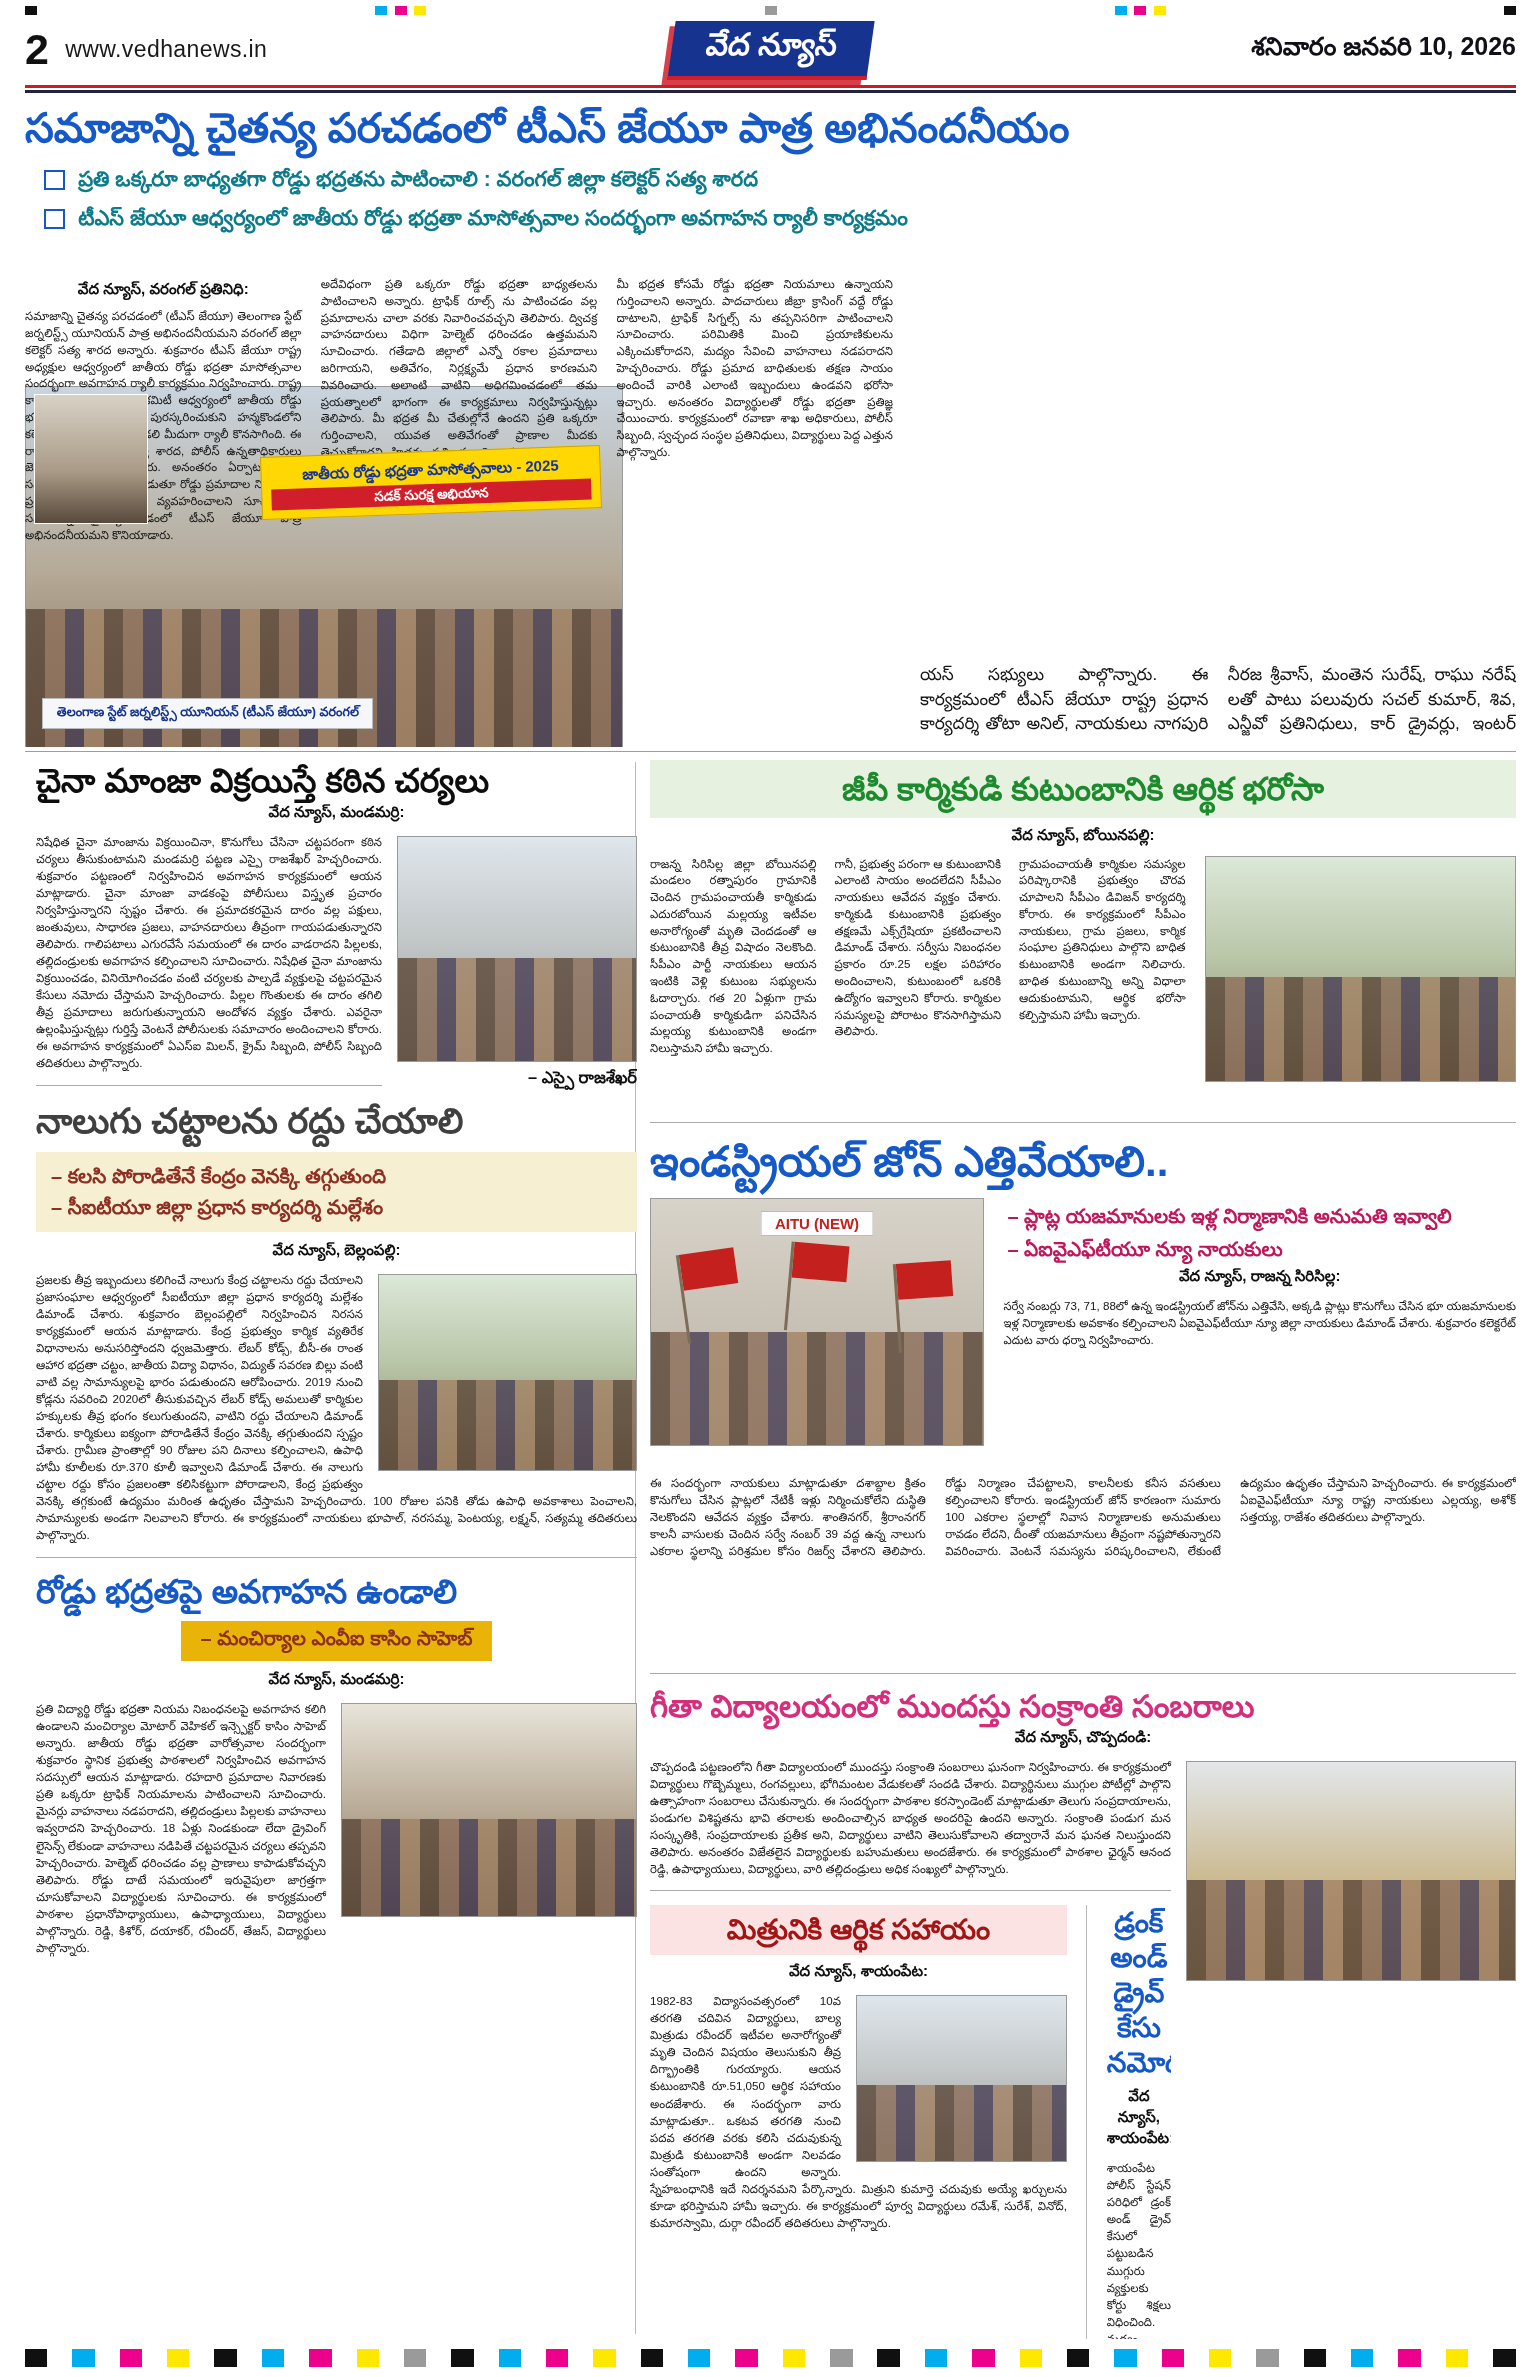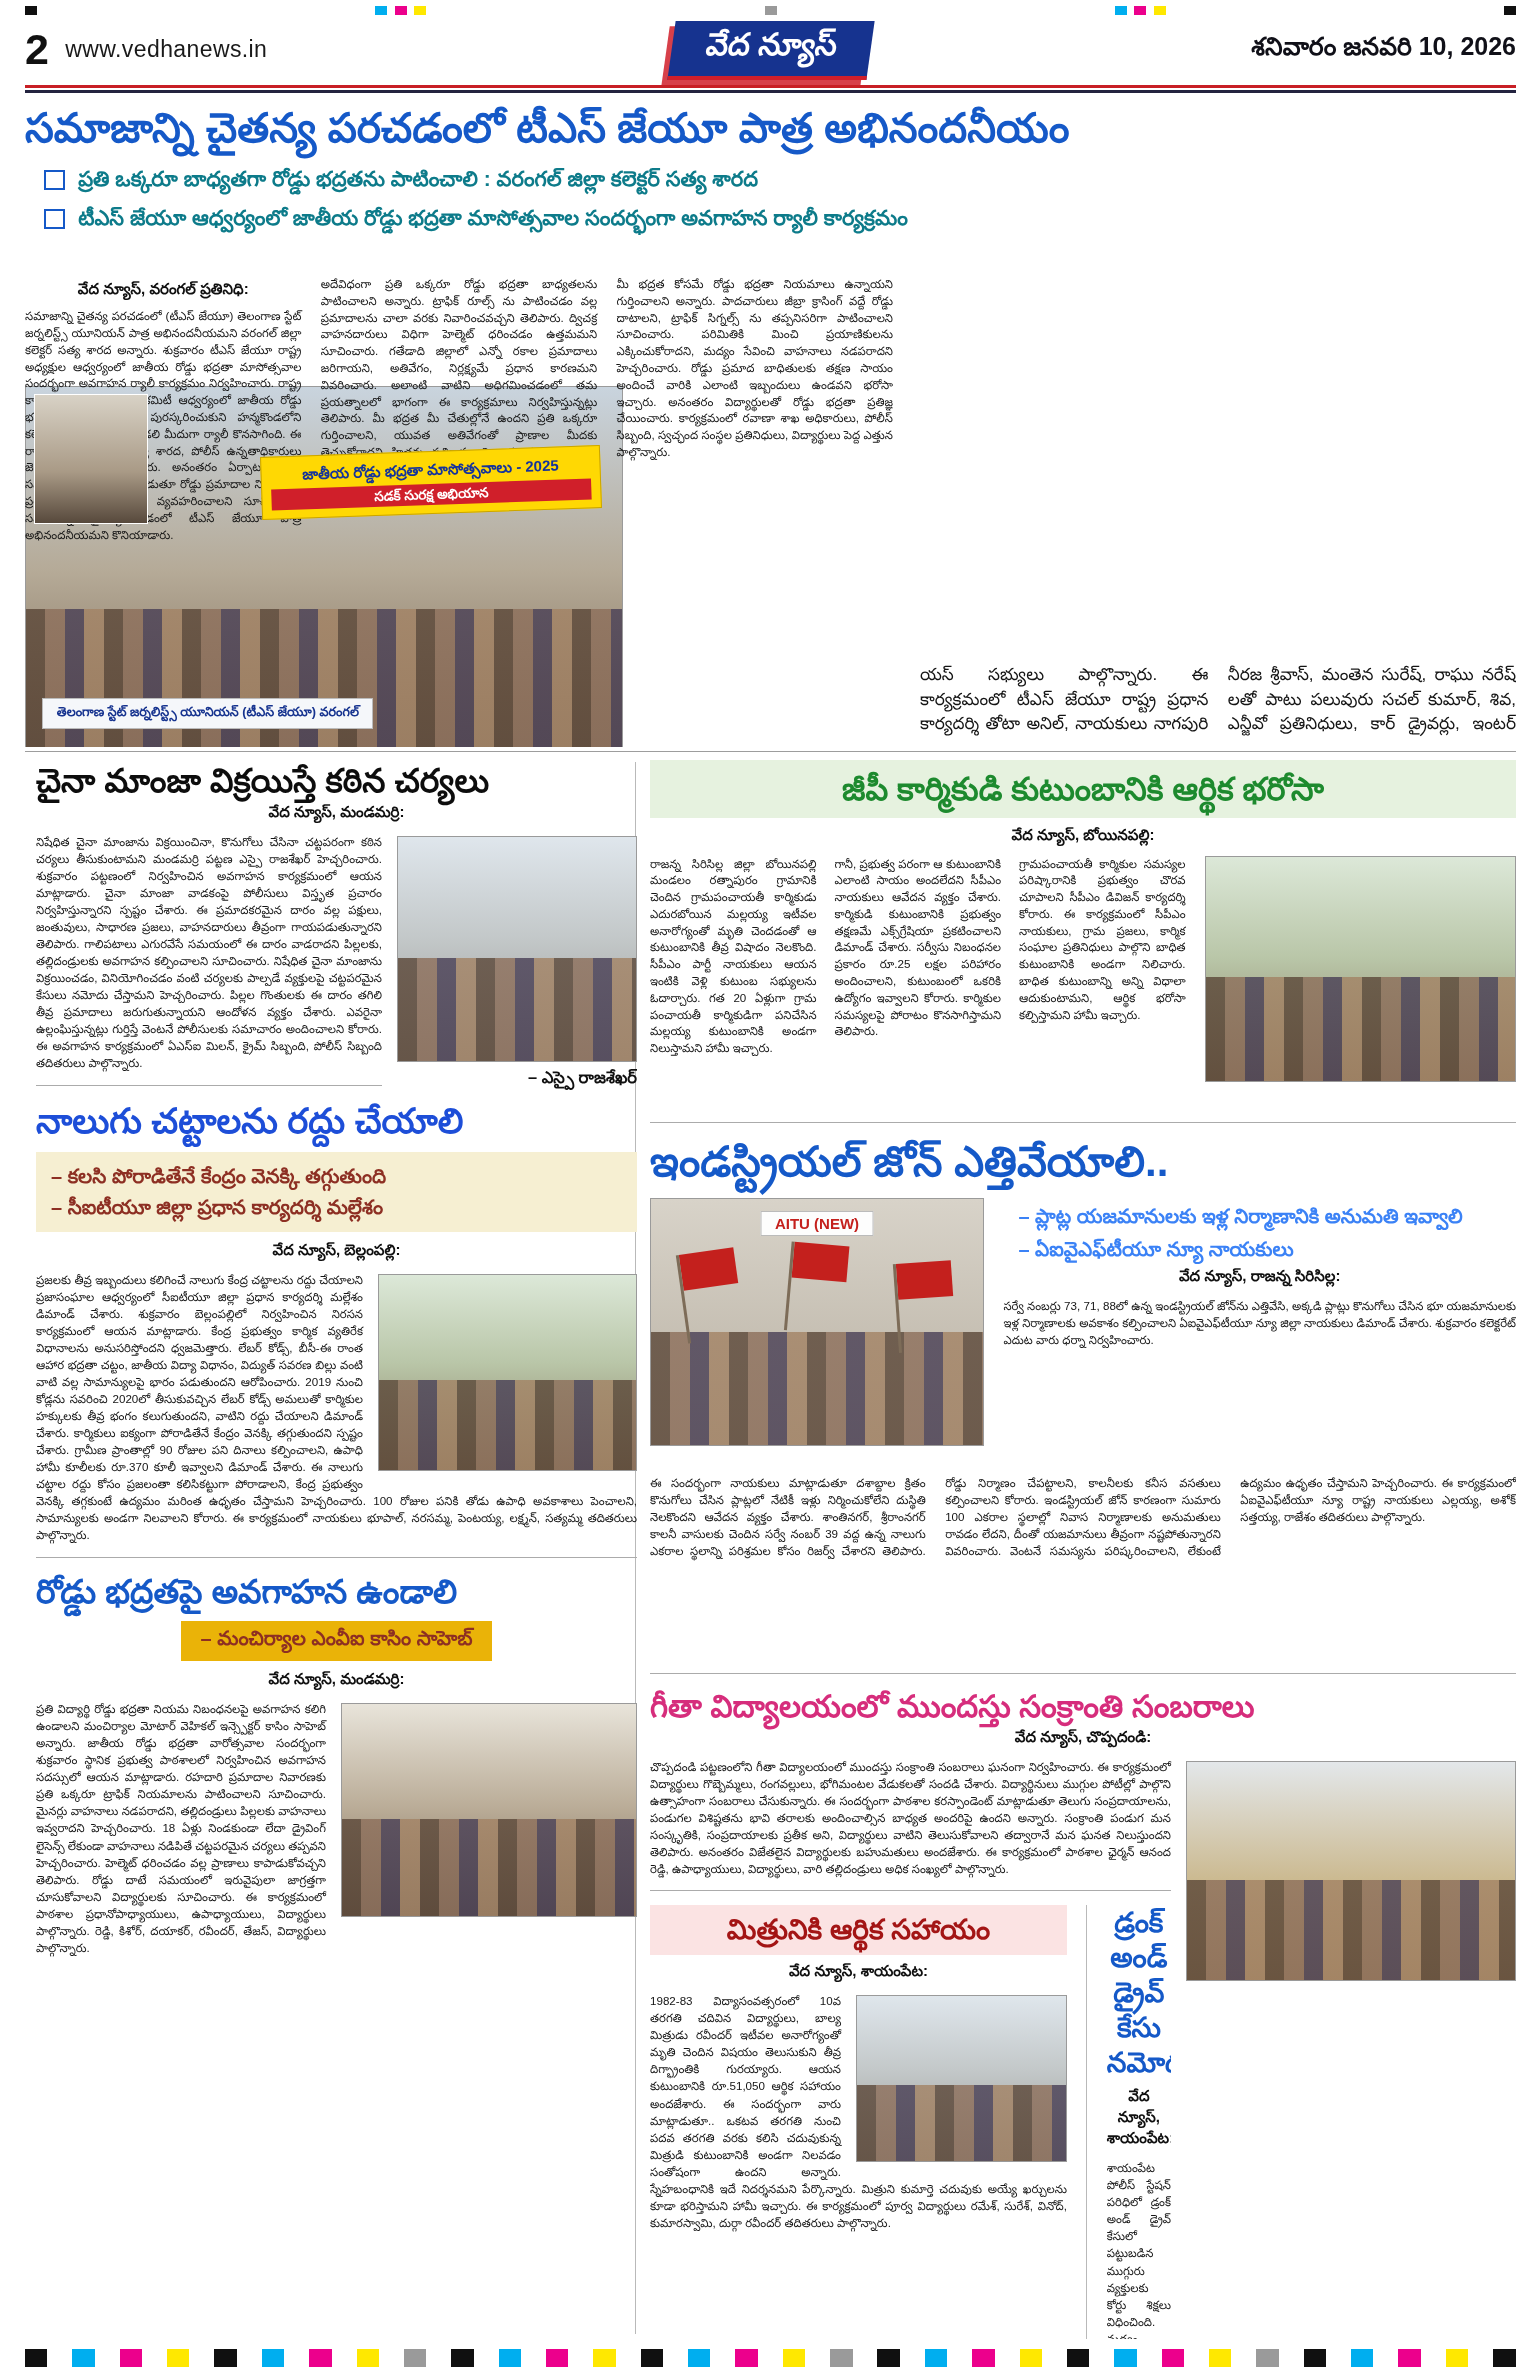--- a/index.html
+++ b/index.html
@@ -70,42 +70,42 @@
   
   .divider-h{position:absolute;left:25px;right:25px;top:751px;border-top:1.5px solid #9d9d9d;}
   .vdiv-main{position:absolute;left:635px;top:762px;bottom:43px;border-left:1.5px solid #b9b9b9;}
   .left-zone{position:absolute;left:36px;top:760px;width:601px;height:1579px;overflow:hidden;}
   .right-zone{position:absolute;left:650px;right:25px;top:760px;height:1579px;overflow:hidden;}
   .art-sep{border:none;border-top:1.5px solid #ababab;margin:13.4px 0;}
 
   .bodytext{font-size:11.6px;line-height:1.47;text-align:justify;color:#141414;margin:0;}
   h2{margin:0;font-weight:700;line-height:1.25;}
   .h-black{font-size:33px;color:#0d0d0d;}
-  .h-red{font-size:35px;color:#1d4ed8;}
+  .h-red{font-size:35px;color:#404040;}
   .h-blue{font-size:33px;color:#1559c8;}
   .h-blue-big{font-size:42px;color:#1559c8;margin-bottom:9px;}
   .h-magenta{font-size:31px;color:#d62d7c;}
   .band-green{background:#e6f2df;padding:9px 7.5px;text-align:center;}
   .band-green h2{font-size:32px;color:#1d8a2e;}
   .band-pink{background:#fbe3e3;padding:7.5px 6px;text-align:center;}
   .band-pink h2{font-size:28px;color:#a31515;}
   .h-drunk{font-size:28px;color:#1559c8;text-align:center;}
   .band-cream{background:#f6efd2;padding:9px 15px;margin:9px 0;}
   .band-cream .bl{font-size:20px;font-weight:700;color:#8d2f23;line-height:1.55;}
   .center-band{text-align:center;margin:9px 0;}
   .center-band .bl{display:inline-block;background:#eab308;padding:6px 19.4px;font-size:20px;
                    font-weight:700;color:#8d2f23;}
   .a5-row{display:flex;gap:19.4px;margin-top:7.5px;}
   .a5-cols{flex:1;display:flex;gap:18px;overflow:hidden;height:253px;}
   .a5-cols .col{font-size:11.6px;}
   .a5-photo{flex:0 0 309px;height:224px;}
   .a6-top{display:flex;gap:19.4px;}
   .a6-photo{flex:0 0 332px;height:246px;}
   .a6-right{flex:1;overflow:hidden;}
-  .a6-bullets .bl{font-size:20px;font-weight:700;color:#3b82f6;line-height:1.5;margin:3px 15px;}
+  .a6-bullets .bl{font-size:20px;font-weight:700;color:#be185d;line-height:1.5;margin:3px 4px;}
   .a6-bottom{margin-top:28px;column-count:3;column-gap:19.4px;height:186px;overflow:hidden;}
   .bottom-row{display:flex;margin-top:7.5px;}
   .a8{width:417px;padding-right:19.4px;border-right:1.5px solid #b9b9b9;overflow:hidden;}
   .a9{flex:1;padding-left:19.4px;overflow:hidden;}
 </style>
 </head>
 <body>
 
 <div class="page">
 

